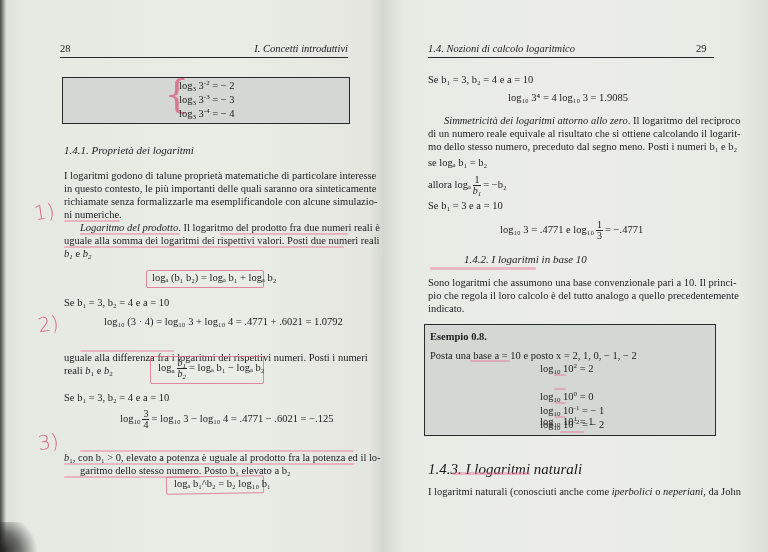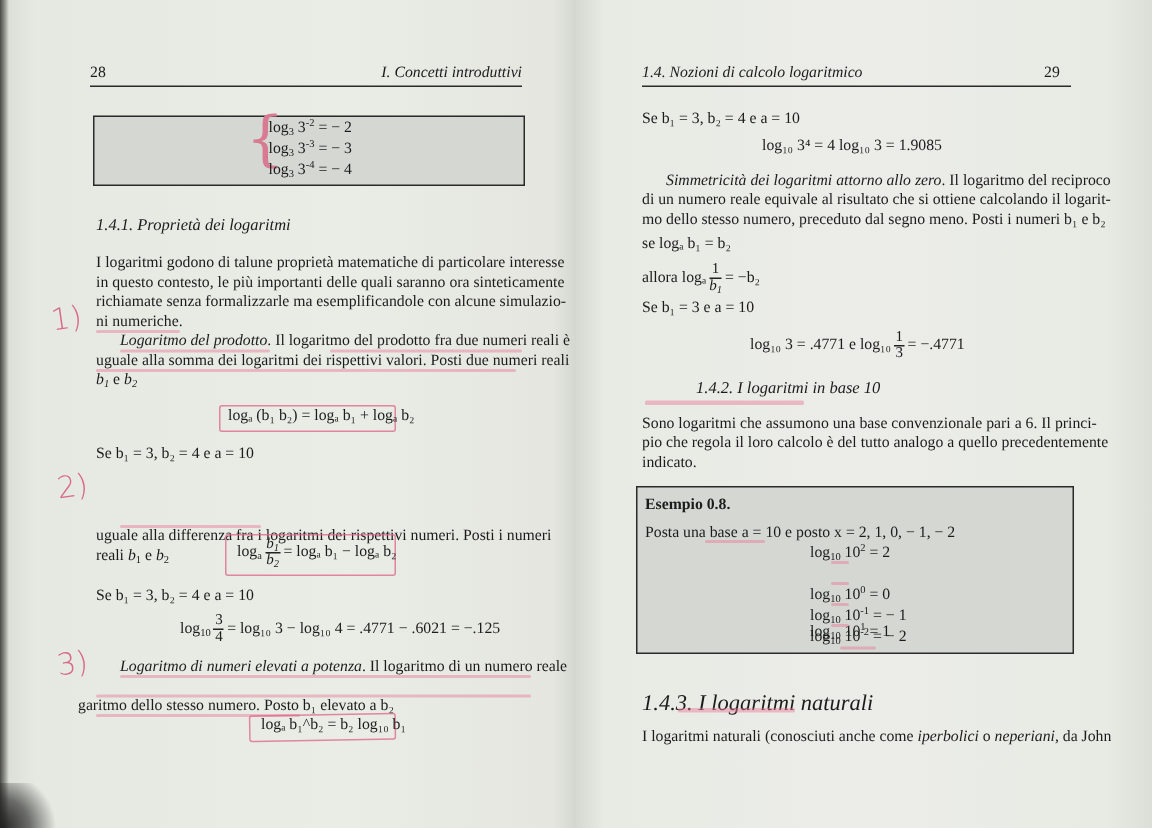--- a/index.html
+++ b/index.html
@@ -73,39 +73,40 @@
     <div class="hl" style="left:80px;top:233px;width:100px;"></div>
     <div class="hl" style="left:220px;top:233px;width:128px;"></div>
     <div class="abs run" style="left:64px;top:234px;">uguale alla somma dei logaritmi dei rispettivi valori. Posti due numeri reali</div>
     <div class="hl" style="left:64px;top:246px;width:280px;"></div>
     <div class="abs run it" style="left:64px;top:247px;">b<sub>1</sub> <span style="font-style:normal">e</span> b<sub>2</sub></div>
 
     <div class="pink-box" style="left:146px;top:270px;width:116px;height:16px;"></div>
     <div class="abs eq" style="left:152px;top:272px;">logₐ (b₁ b₂) = logₐ b₁ + logₐ b₂</div>
 
     <div class="abs run" style="left:64px;top:296px;">Se b₁ = 3, b₂ = 4 e a = 10</div>
+    <div class="abs eq" style="left:104px;top:316px;">log₁₀ (3 · 4) = log₁₀ 3 + log₁₀ 4 = .4771 + .6021 = 1.0792</div>
 
     <div class="margin-note" style="left:38px;top:312px;">2)</div>
 
     <div class="hl" style="left:80px;top:350px;width:94px;"></div>
     <div class="abs run" style="left:64px;top:351px;">uguale alla differenza fra i logaritmi dei rispettivi numeri. Posti i numeri</div>
     <div class="abs run" style="left:64px;top:364px;"><span>reali</span> <i>b</i><sub>1</sub> e <i>b</i><sub>2</sub></div>
 
     <div class="pink-box" style="left:150px;top:356px;width:112px;height:26px;"></div>
     <div class="abs eq" style="left:158px;top:358px;">log<sub>a</sub><span class="frac"><span class="num it">b<sub>1</sub></span><span class="it">b<sub>2</sub></span></span><span>= logₐ b₁ − logₐ b₂</span></div>
 
     <div class="abs run" style="left:64px;top:391px;">Se b₁ = 3, b₂ = 4 e a = 10</div>
     <div class="abs eq" style="left:120px;top:409px;">log<sub>10</sub><span class="frac"><span class="num">3</span><span>4</span></span><span>= log₁₀ 3 − log₁₀ 4 = .4771 − .6021 = −.125</span></div>
 
     <div class="margin-note" style="left:38px;top:430px;">3)</div>
 
-    <div class="abs run" style="left:80px;top:438px;"><span class="it">Logaritmo di numeri elevati a potenza</span><span>. Il logaritmo di un numero reale</span></div>
     <div class="hl" style="left:80px;top:450px;width:274px;"></div>
+    <div class="abs run" style="left:64px;top:451px;"><i>b</i><sub>1</sub><span>, con b₁ &gt; 0, elevato a potenza è uguale al prodotto fra la potenza ed il lo-</span></div>
     <div class="hl" style="left:64px;top:463px;width:290px;"></div>
-    <div class="abs run" style="left:52px;top:464px;text-align:center;">garitmo dello stesso numero. Posto b₁ elevato a b₂</div>
+    <div class="abs run" style="left:80px;top:464px;text-align:center;">garitmo dello stesso numero. Posto b₁ elevato a b₂</div>
     <div class="hl" style="left:64px;top:476px;width:136px;"></div>
 
     <div class="pink-box" style="left:166px;top:476px;width:96px;height:16px;transform:rotate(-1deg);"></div>
     <div class="abs eq" style="left:174px;top:478px;">logₐ b₁^b₂ = b₂ log₁₀ b₁</div>
   </div>
 
   <div class="page right">
     <div class="abs head it" style="left:44px;top:43px;">1.4. Nozioni di calcolo logaritmico</div>
     <div class="abs head" style="left:312px;top:43px;">29</div>
     <div class="rule" style="left:44px;top:57px;width:286px;"></div>
@@ -117,21 +118,21 @@
     <div class="abs run" style="left:44px;top:127px;">di un numero reale equivale al risultato che si ottiene calcolando il logarit-</div>
     <div class="abs run" style="left:44px;top:140px;">mo dello stesso numero, preceduto dal segno meno. Posti i numeri b₁ e b₂</div>
 
     <div class="abs run" style="left:44px;top:156px;">se  logₐ b₁ = b₂</div>
     <div class="abs eq" style="left:44px;top:175px;"><span>allora  logₐ</span><span class="frac"><span class="num">1</span><span class="it">b<sub>1</sub></span></span><span>= −b₂</span></div>
     <div class="abs run" style="left:44px;top:199px;">Se b₁ = 3 e a = 10</div>
     <div class="abs eq" style="left:116px;top:220px;"><span>log₁₀ 3 = .4771   e   log₁₀</span><span class="frac"><span class="num">1</span><span>3</span></span><span>= −.4771</span></div>
 
     <div class="abs it" style="left:44px;top:253px;font-size:11px;margin-left:36px;">1.4.2. I logaritmi in base 10</div>
     <div class="hl" style="left:46px;top:267px;width:106px;height:2.5px;"></div>
-    <div class="abs run" style="left:44px;top:276px;">Sono logaritmi che assumono una base convenzionale pari a 6. Il princi-</div>
+    <div class="abs run" style="left:44px;top:276px;">Sono logaritmi che assumono una base convenzionale pari a 10. Il princi-</div>
     <div class="abs run" style="left:44px;top:289px;">pio che regola il loro calcolo è del tutto analogo a quello precedentemente</div>
     <div class="abs run" style="left:44px;top:302px;">indicato.</div>
 
     <div class="gray-box" style="left:40px;top:324px;width:290px;height:110px;"></div>
     <div class="abs run b" style="left:46px;top:330px;">Esempio 0.8.</div>
     <div class="abs run" style="left:46px;top:349px;">Posta una base a = 10 e posto x = 2, 1, 0, − 1, − 2</div>
     <div class="hl" style="left:86px;top:360px;width:40px;"></div>
 
     <div class="abs eq" style="left:156px;top:363px;">log<sub>10</sub> 10<sup>2</sup> <span>= 2</span></div>
     <div class="abs eq" style="left:156px;top:377px;margin-top:39px;">log<sub>10</sub> 10<sup>1</sup> <span>= 1</span></div>

